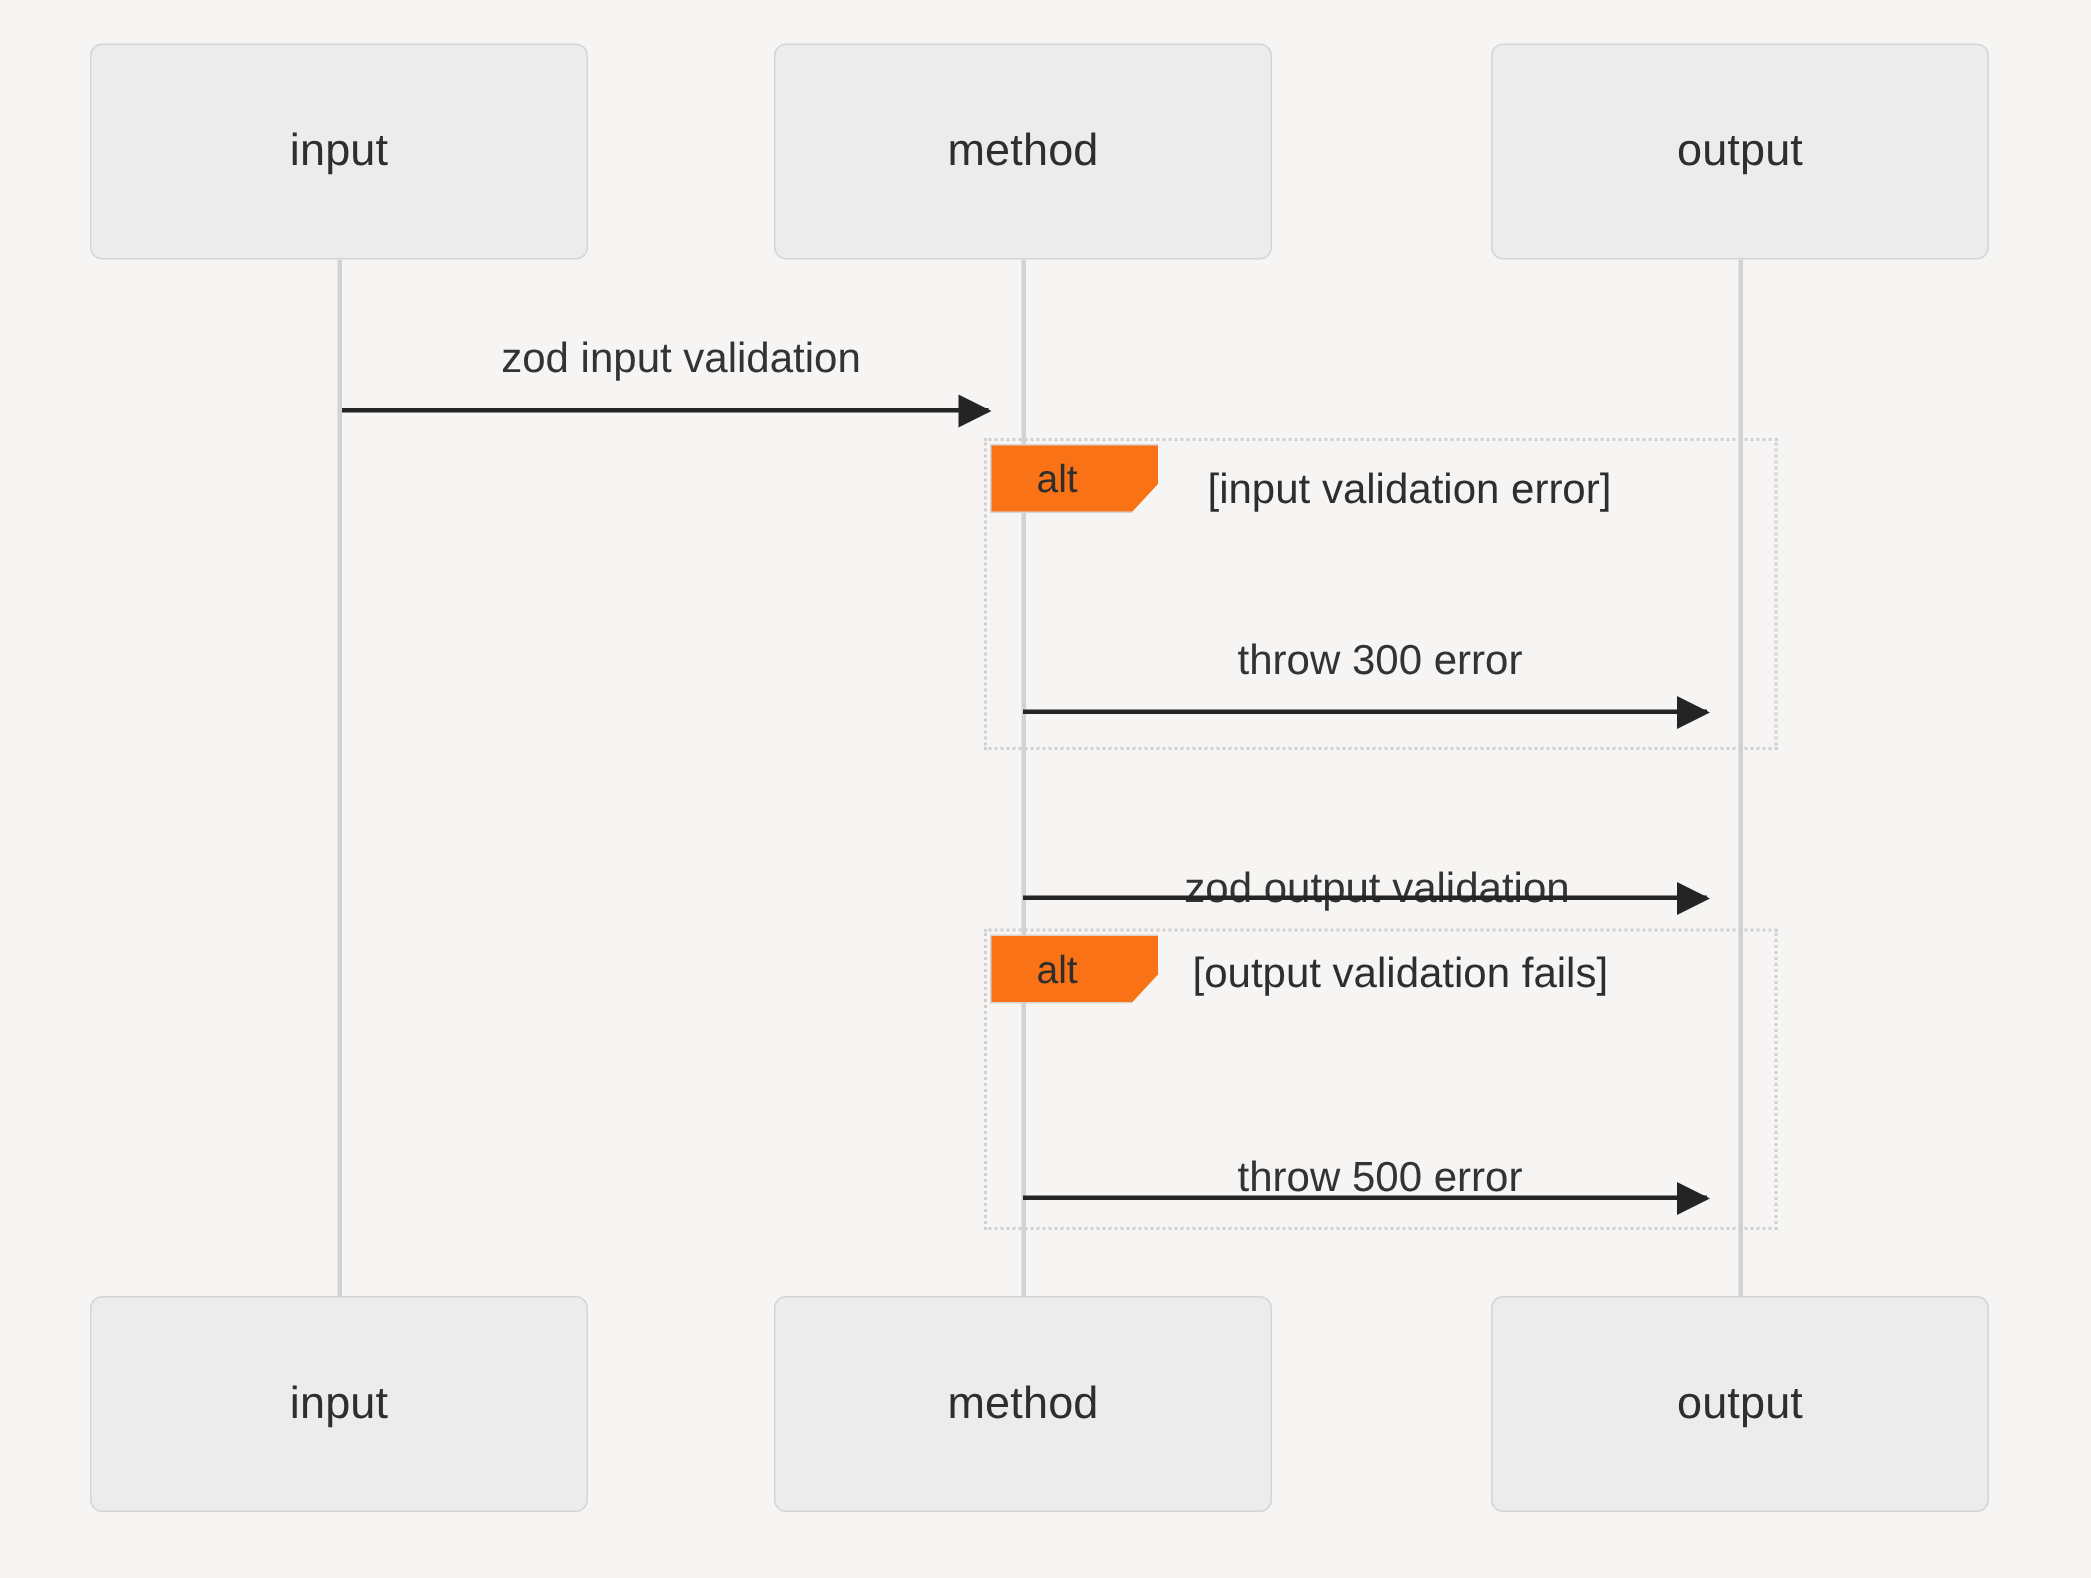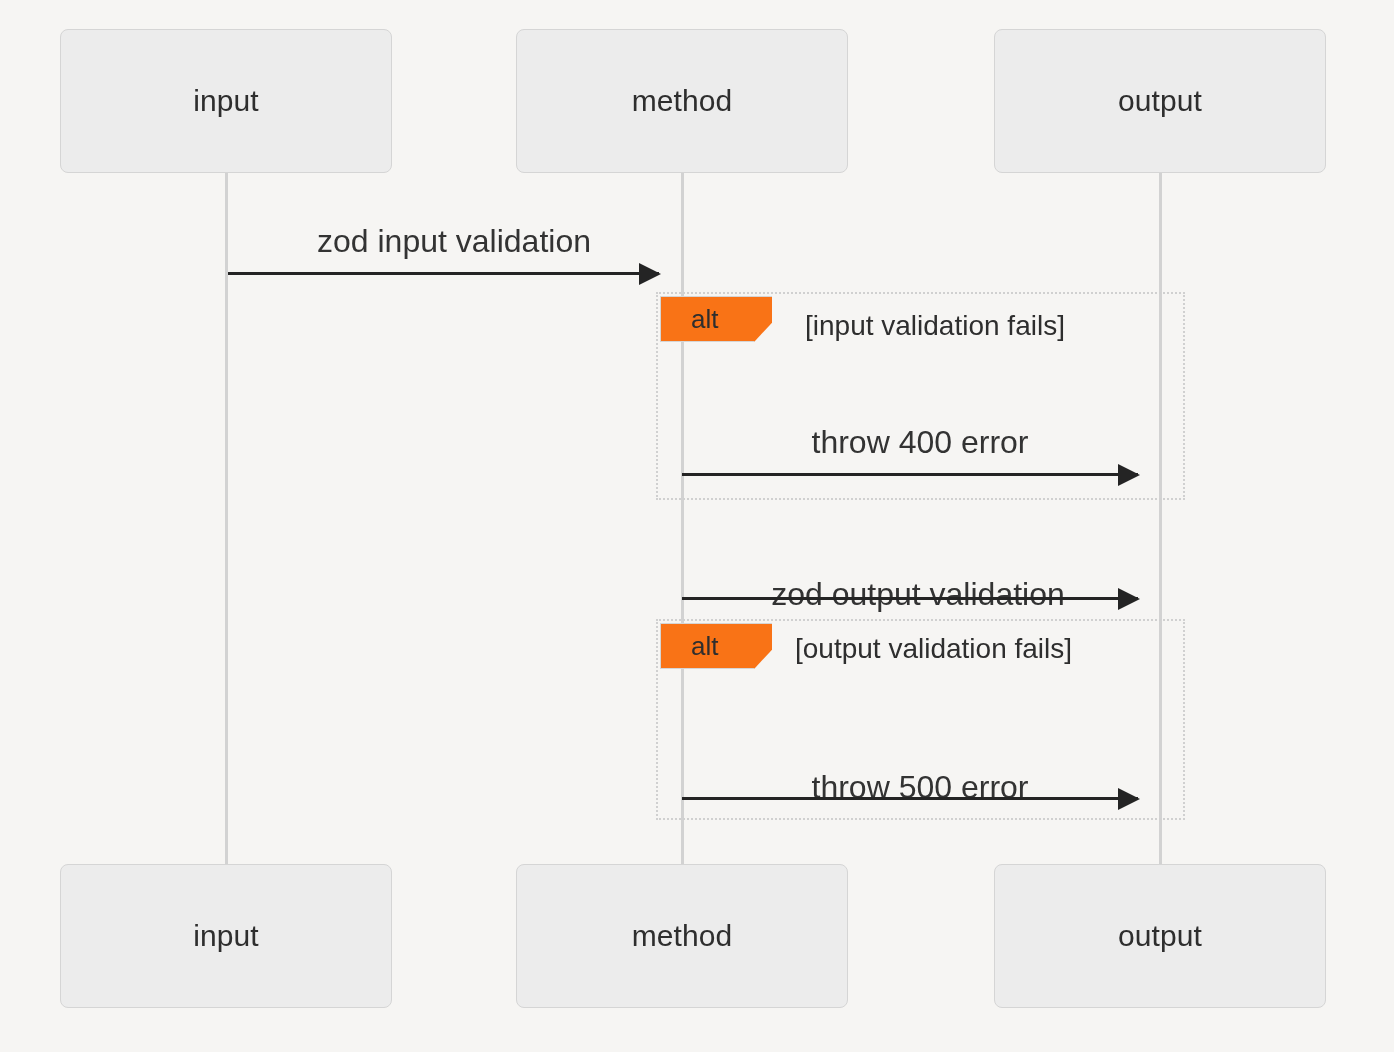--- a/index.html
+++ b/index.html
@@ -83,21 +83,21 @@
     position: absolute;
     font-size: 28px;
     color: #2e2e2e;
     line-height: 1;
     white-space: nowrap;
   }
 
   
   .msg-label {
     position: absolute;
-    font-size: 32px;
+    font-size: 28px;
     color: #333333;
     line-height: 1;
     white-space: nowrap;
     transform: translateX(-50%);
   }
   .msg-arrow {
     position: absolute;
     height: 3px;
     background: #242424;
   }
@@ -134,23 +134,23 @@
   </div>
 
   <div class="msg-label" style="left:454px; top:225px;">zod input validation</div>
   <div class="msg-arrow" style="left:228px; top:272px; width:431px;"></div>
 
   <div class="alt-box" style="left:656px; top:292px; width:529px; height:208px;">
     <div class="alt-tag">
       <span class="alt-tag-text">alt</span>
     </div>
   </div>
-  <div class="alt-condition" style="left:805px; top:312px;">[input validation fails]</div>
+  <div class="alt-condition" style="left:805px; top:312px;">[input validation error]</div>
 
-  <div class="msg-label" style="left:920px; top:426px;">throw 400 error</div>
+  <div class="msg-label" style="left:920px; top:426px;">throw 300 error</div>
   <div class="msg-arrow" style="left:682px; top:473px; width:456px;"></div>
 
   <div class="msg-label" style="left:918px; top:549px;margin-top:29px;">zod output validation</div>
   <div class="msg-arrow" style="left:682px; top:597px; width:456px;"></div>
 
   <div class="alt-box" style="left:656px; top:619px; width:529px; height:201px;">
     <div class="alt-tag">
       <span class="alt-tag-text">alt</span>
     </div>
   </div>

